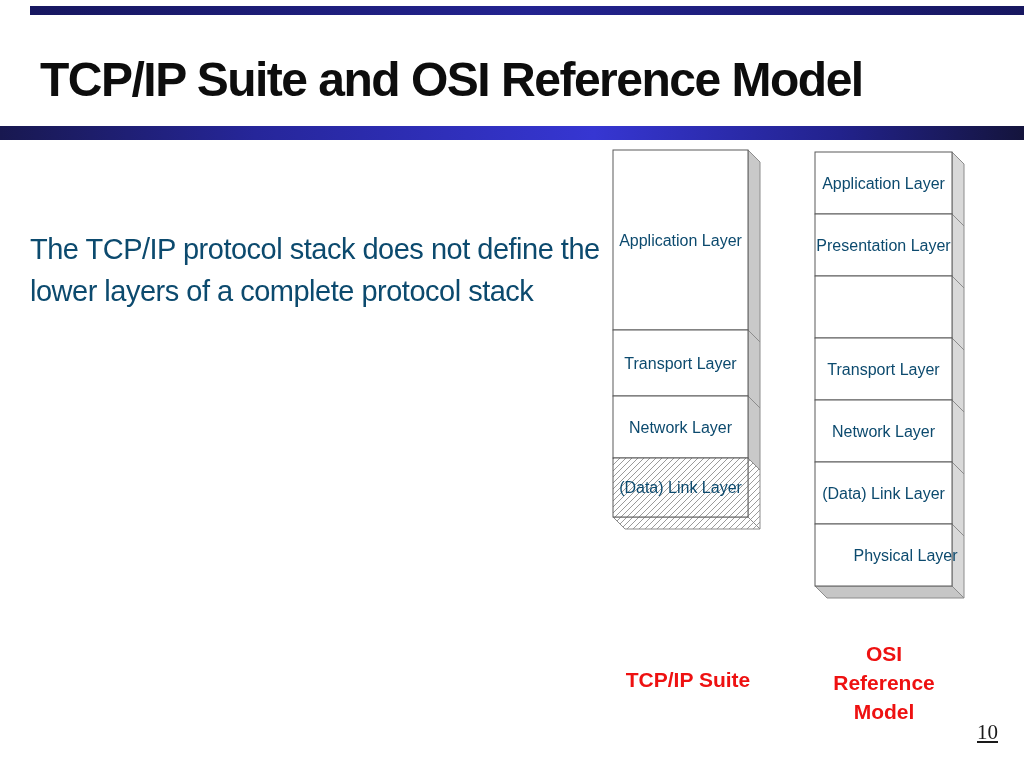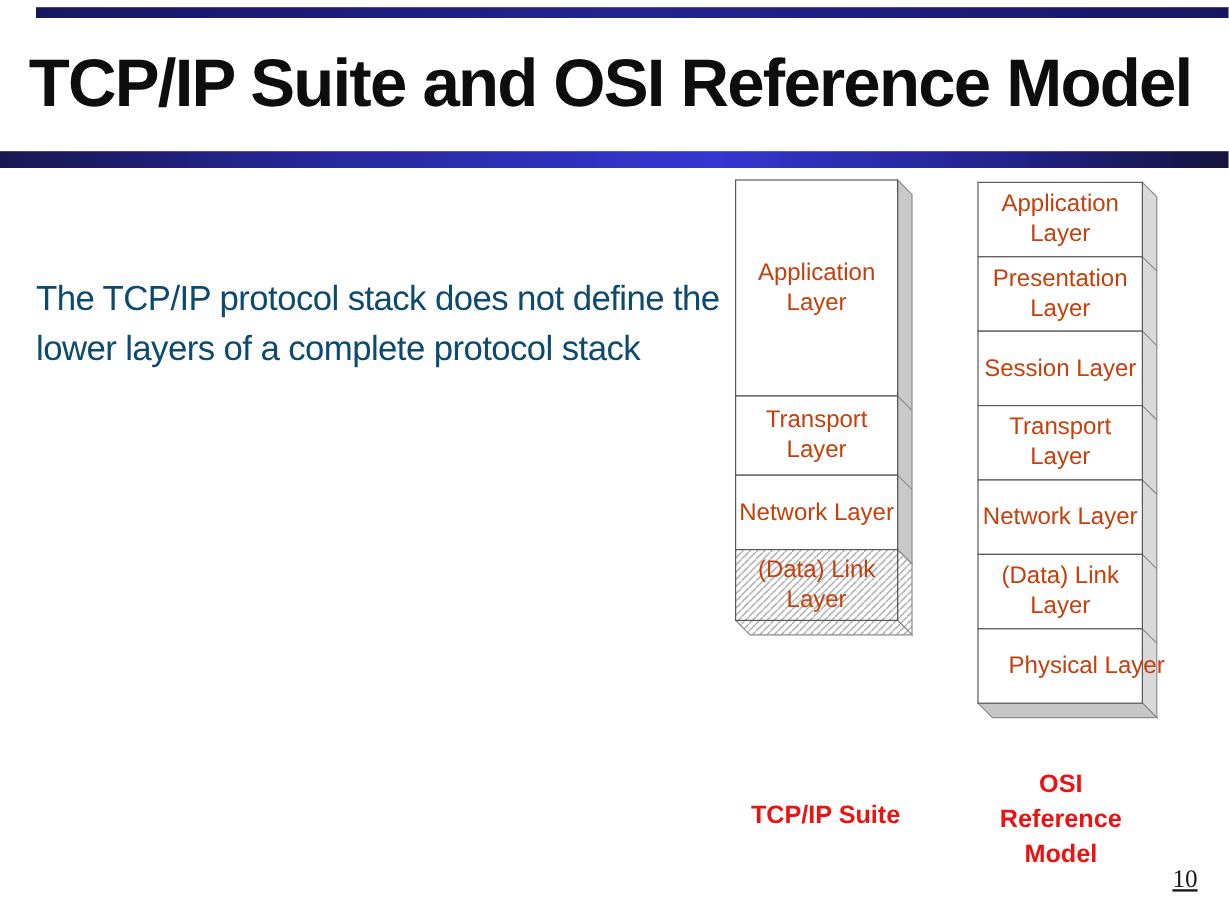--- a/index.html
+++ b/index.html
@@ -5,36 +5,36 @@
   html,body{margin:0;padding:0;background:#ffffff;}
   .slide{
     position:relative;width:1024px;height:768px;background:#ffffff;
     overflow:hidden;font-family:"Liberation Sans",sans-serif;
   }
   .top-bar{
     position:absolute;left:30px;top:6px;width:994px;height:9px;
     background:linear-gradient(90deg,#171760 0%,#232390 50%,#171760 100%);
   }
   .slide-title{
-    position:absolute;left:24px;top:38px;margin:0;
-    font-size:56px;font-weight:bold;letter-spacing:-1.5px;
+    position:absolute;left:24px;top:38px;margin:16px;
+    font-size:48px;font-weight:bold;letter-spacing:-1.5px;
     color:#0d0d0d;white-space:nowrap;line-height:1.1;text-align:center;
   }
   .divider{
     position:absolute;left:0;top:126px;width:1024px;height:14px;
     background:linear-gradient(90deg,#181850 0%,#26269a 25%,#3636d2 58%,#22228c 82%,#14143c 100%);
   }
   .body-text{
     position:absolute;left:30px;top:228px;width:585px;margin:0;
     font-size:29px;line-height:42px;letter-spacing:-0.5px;color:#0c4a6e;
   }
   .stack-svg{position:absolute;}
   .layer-label{
     position:absolute;display:flex;align-items:center;justify-content:center;
-    text-align:center;font-size:20px;line-height:25px;color:#c2410c;
+    text-align:center;font-size:16px;line-height:25px;color:#0c4a6e;
   }
   .caption{
     position:absolute;font-size:21px;font-weight:bold;color:#ee1111;
     text-align:center;line-height:29px;margin-top:37px;
   }
   .caption.tcpip{left:608px;top:628px;width:160px;white-space:nowrap;}
   .caption.osi{left:824px;top:602px;width:120px;}
   .page-number{
     position:absolute;top:720px;right:26px;
     font-family:"Liberation Serif",serif;font-size:21px;color:#1a1a1a;text-decoration:underline;
@@ -89,21 +89,20 @@
     <rect x="1" y="64" width="137" height="62" fill="#ffffff" stroke="#5a5a5a"></rect>
     <rect x="1" y="126" width="137" height="62" fill="#ffffff" stroke="#5a5a5a"></rect>
     <rect x="1" y="188" width="137" height="62" fill="#ffffff" stroke="#5a5a5a"></rect>
     <rect x="1" y="250" width="137" height="62" fill="#ffffff" stroke="#5a5a5a"></rect>
     <rect x="1" y="312" width="137" height="62" fill="#ffffff" stroke="#5a5a5a"></rect>
     <rect x="1" y="374" width="137" height="62" fill="#ffffff" stroke="#5a5a5a"></rect>
   </svg>
 
   <div class="layer-label" style="left:815px;top:152px;width:137px;height:62px;">Application Layer</div>
   <div class="layer-label" style="left:815px;top:214px;width:137px;height:62px;">Presentation Layer</div>
-  <div class="layer-label" style="left:815px;top:276px;width:137px;height:62px;">Session Layer</div>
   <div class="layer-label" style="left:815px;top:338px;width:137px;height:62px;">Transport Layer</div>
   <div class="layer-label" style="left:815px;top:400px;width:137px;height:62px;">Network Layer</div>
   <div class="layer-label" style="left:815px;top:462px;width:137px;height:62px;">(Data) Link Layer</div>
   <div class="layer-label" style="left:815px;top:524px;width:137px;height:62px;padding-left:22px;">Physical Layer</div>
 
   <div class="caption tcpip">TCP/IP Suite</div>
   <div class="caption osi">OSI Reference Model</div>
 
   <div class="page-number">10</div>
 

